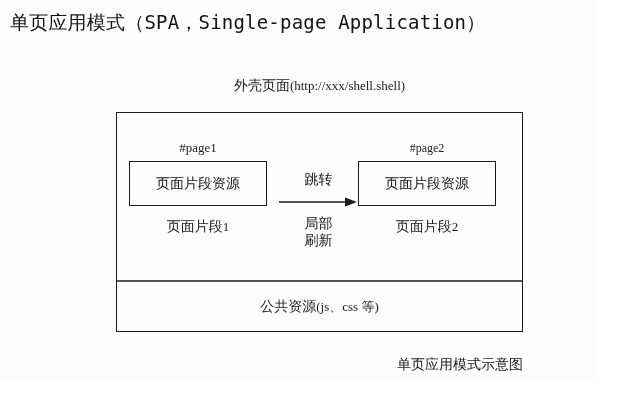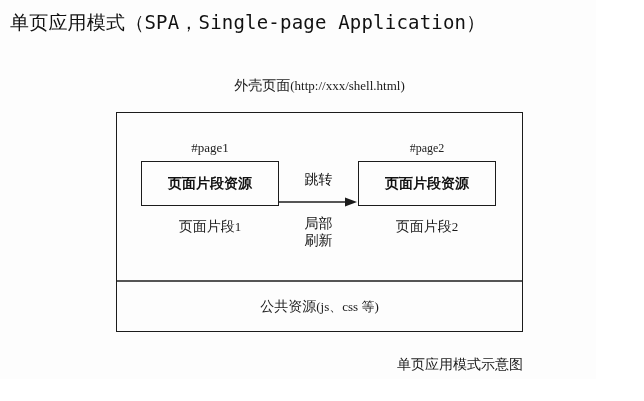--- a/index.html
+++ b/index.html
@@ -99,21 +99,21 @@
     font-family: "Liberation Serif", "DejaVu Serif", serif;
     font-size: 13px;
     margin-top: 40px;
   }
 
   
   .frag-col {
     position: absolute;
     width: 138px;
   }
-  .frag-col.left  { left: 24px; top: 28px; }
+  .frag-col.left  { left: 12px; top: 28px; }
   .frag-col.right { left: 241px; top: 28px; }
 
   .anchor-label {
     text-align: center;
     font-family: "Liberation Serif", "DejaVu Serif", serif;
     font-size: 13px;
     line-height: 14px;
     color: #222222;
     margin-bottom: 6px;
   }
@@ -122,21 +122,20 @@
   }
 
   .frag-box {
     height: 45px;
     border: 1.5px solid #1c1c1c;
     box-sizing: border-box;
     display: flex;
     align-items: center;
     justify-content: center;
     background: transparent;
-    font-weight: bold;
   }
   .frag-box-text {
     font-family: "DejaVu Sans", "Liberation Sans", sans-serif;
     font-size: 14px;
     white-space: nowrap;
     color: #111111;
   }
 
   .frag-caption {
     text-align: center;
@@ -193,21 +192,21 @@
   }
 </style>
 </head>
 <body>
 
 <div class="page-canvas"></div>
 
 <div class="diagram-title">单页应用模式（SPA，Single-page Application）</div>
 
 <div class="shell-label">
-  <span class="cjk">外壳页面</span><span class="url">(http://xxx/shell.html)</span>
+  <span class="cjk">外壳页面</span><span class="url">(http://xxx/shell.shell)</span>
 </div>
 
 <div class="shell-box">
 
   <div class="fragment-area">
 
     <div class="frag-col left">
       <div class="anchor-label">#page1</div>
       <div class="frag-box">
         <span class="frag-box-text">页面片段资源</span>

